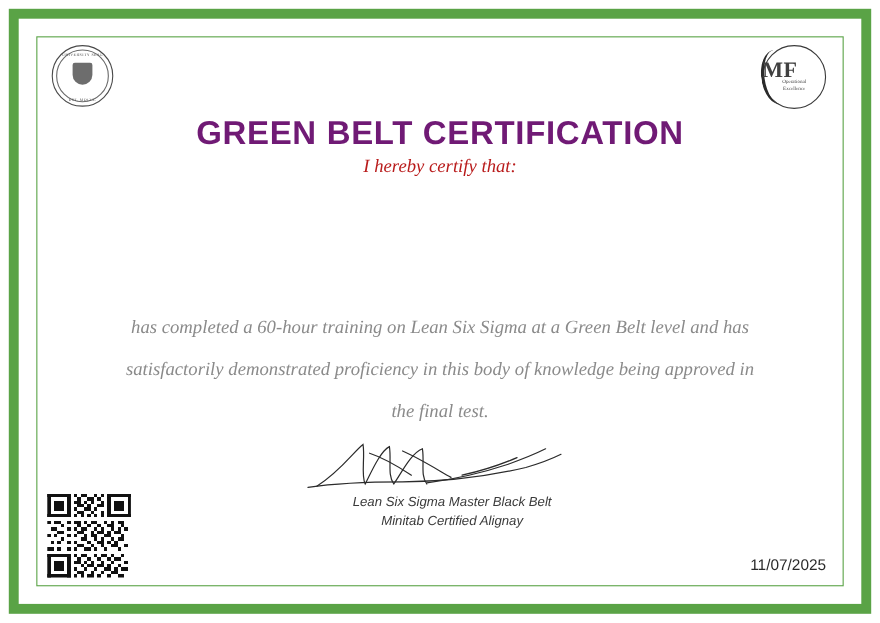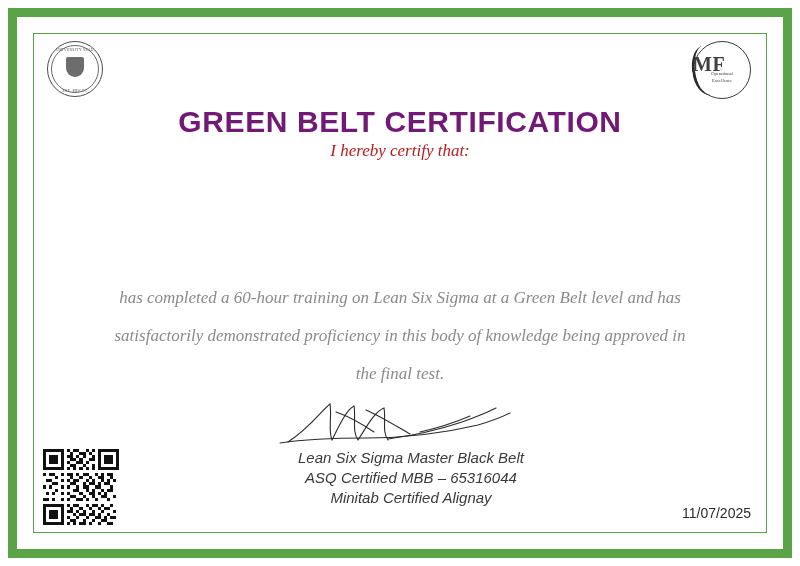--- a/index.html
+++ b/index.html
@@ -210,21 +210,21 @@
   .sig-name {
     font-family: "Liberation Sans", sans-serif;
     font-weight: bold;
     font-size: 11.5px;
     color: #2b2b2b;
     letter-spacing: 0.1px;
   }
   .sig-line {
     font-family: "Liberation Sans", sans-serif;
     font-style: italic;
-    font-size: 15px;
+    font-size: 12px;
     color: #3a3a3a;
     margin-top: 3px;
     padding-left: 22px;
   }
 
   
   .qr {
     position: absolute;
     left: 10px;
     bottom: 8px;
@@ -282,21 +282,20 @@
             <path d="M18 44 C40 30 52 12 60 6 C62 18 58 34 62 42 C68 30 76 12 84 8 C86 20 82 34 88 42 C96 30 104 14 114 10 C116 22 112 34 118 42"></path>
             <path d="M10 45 C30 42 60 40 96 40 C130 40 170 36 208 27 C222 23 232 19 240 15"></path>
             <path d="M66 14 C78 18 92 26 104 34"></path>
             <path d="M96 12 C110 18 126 28 140 36"></path>
             <path d="M118 41 C140 38 168 32 192 24 C206 19 218 14 226 10"></path>
             <path d="M150 34 C168 30 186 24 200 18"></path>
           </g>
         </svg>
       </div>
       <div class="sig-line">Lean Six Sigma Master Black Belt</div>
-      <div class="sig-line">ASQ Certified MBB – 65316044</div>
       <div class="sig-line">Minitab Certified Alignay</div>
     </div>
 
     <div class="qr">
       <svg width="76" height="76" viewBox="0 0 25 25" xmlns="http://www.w3.org/2000/svg" shape-rendering="crispEdges">
         <rect width="25" height="25" fill="#ffffff"></rect>
         <g fill="#111111">
 
           <rect x="0" y="0" width="7" height="1"></rect>
             <rect x="0" y="6" width="7" height="1"></rect>

